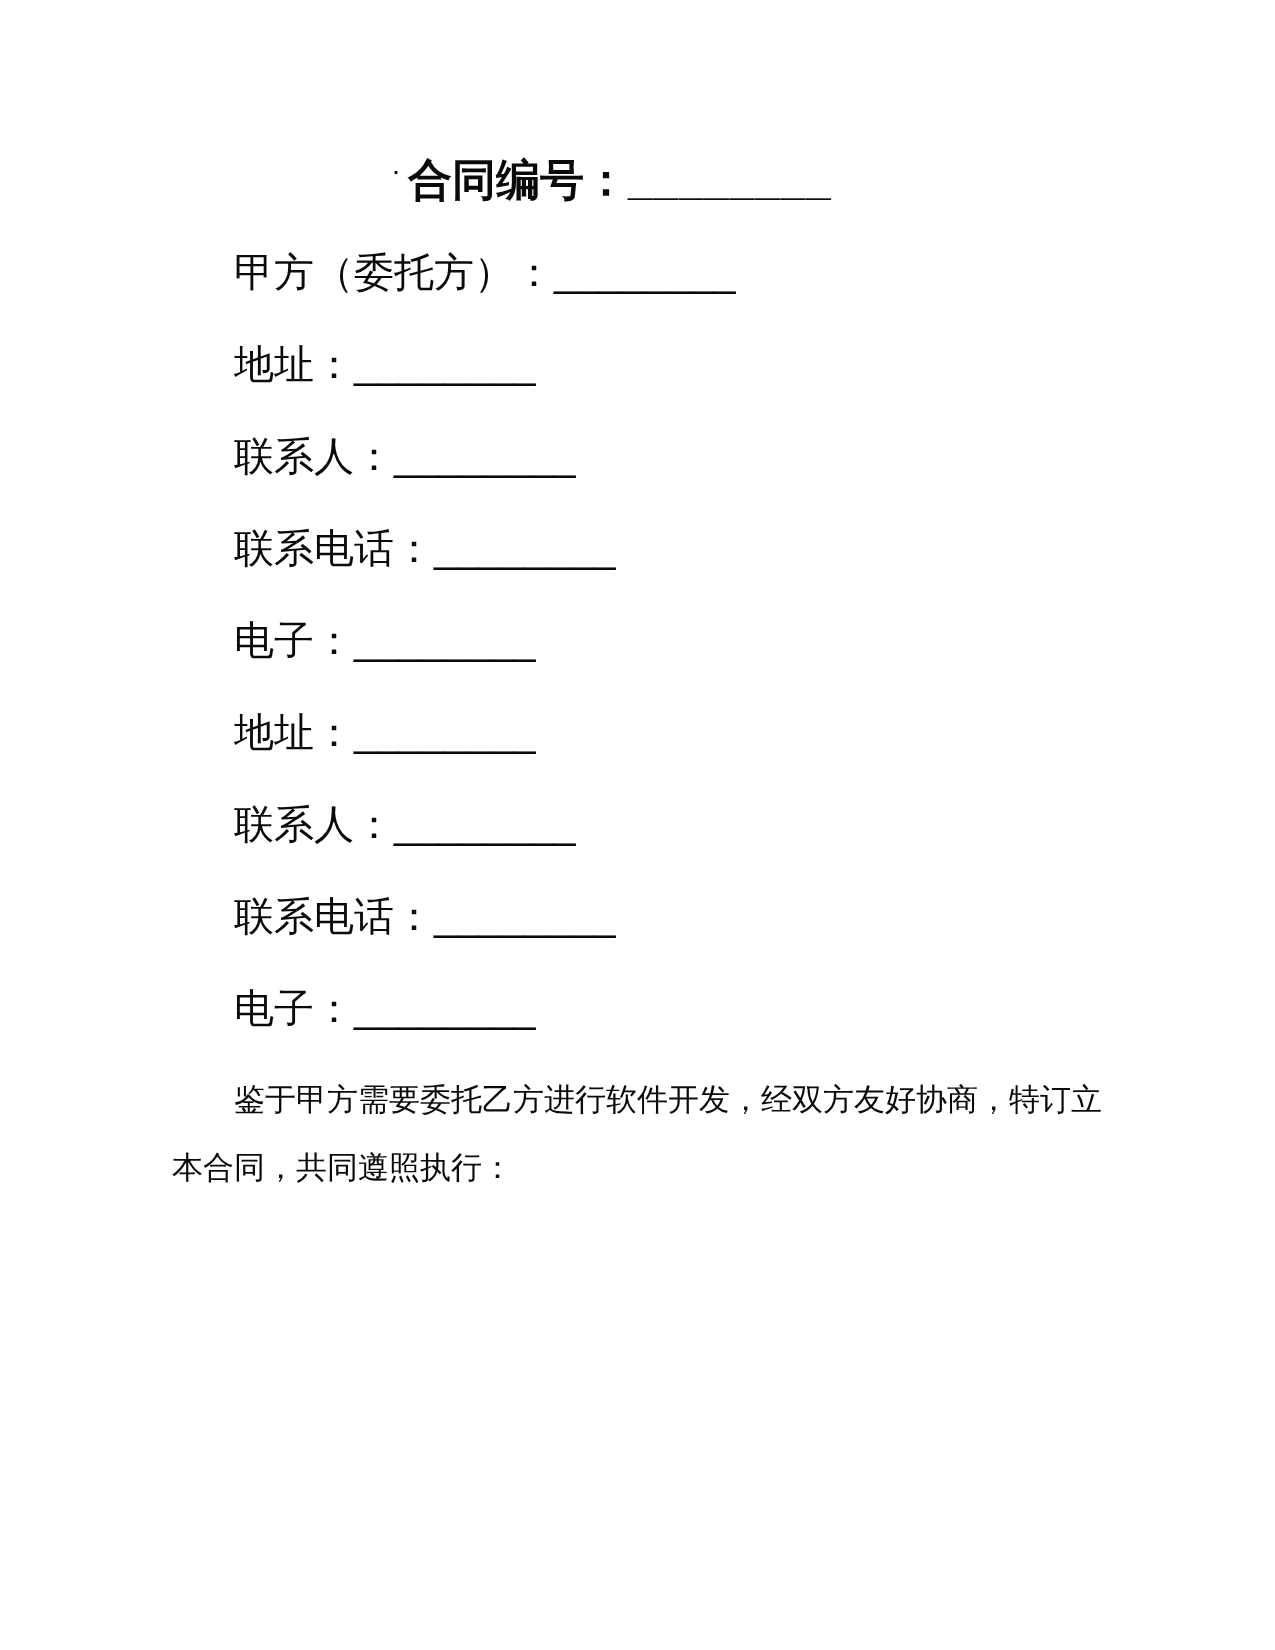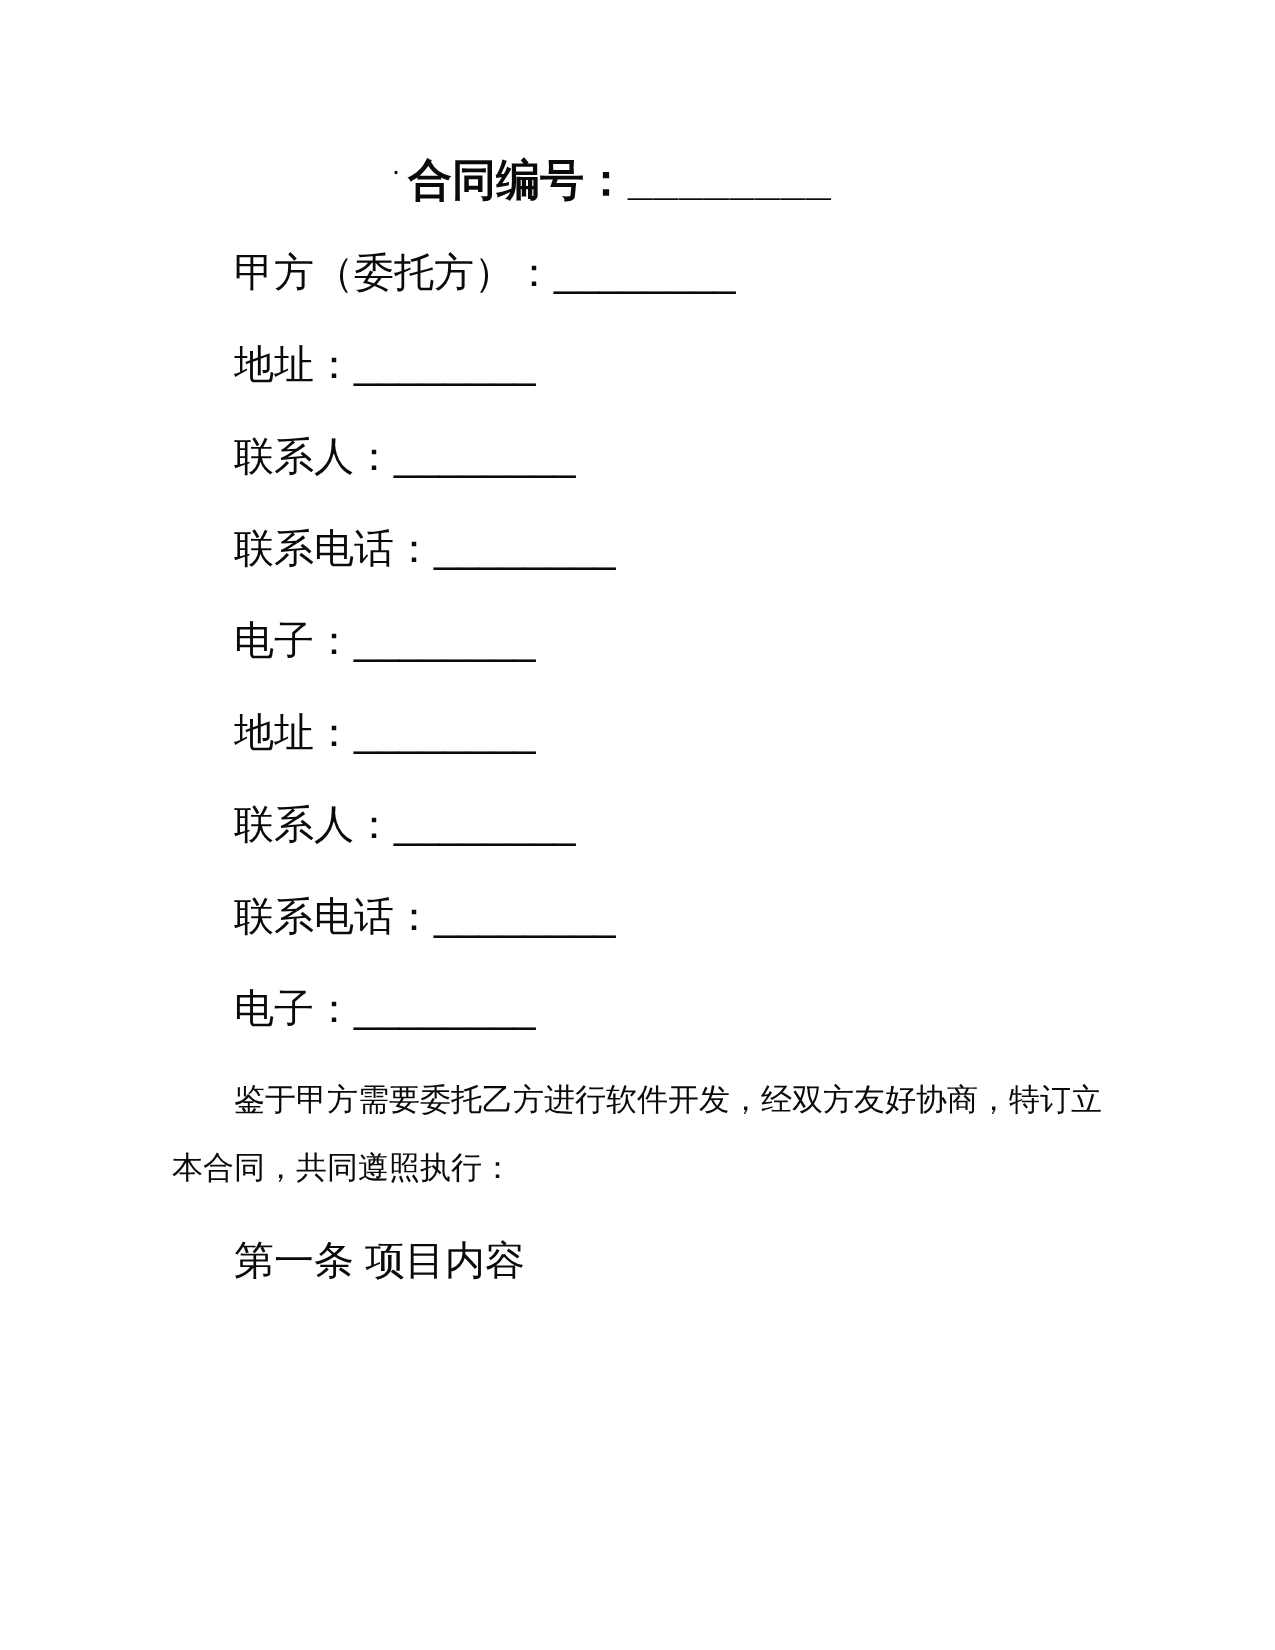--- a/index.html
+++ b/index.html
@@ -86,15 +86,14 @@
   <p class="line"><span>地址：</span><span class="blank">________</span></p>
 
   <p class="line"><span>联系人：</span><span class="blank">________</span></p>
 
   <p class="line"><span>联系电话：</span><span class="blank">________</span></p>
 
   <p class="line"><span>电子：</span><span class="blank">________</span></p>
 
   <p class="para">鉴于甲方需要委托乙方进行软件开发，经双方友好协商，特订立本合同，共同遵照执行：</p>
 
-  <p class="line heading">第一条 项目内容</p>
 
 </div>
 
 </body></html>

